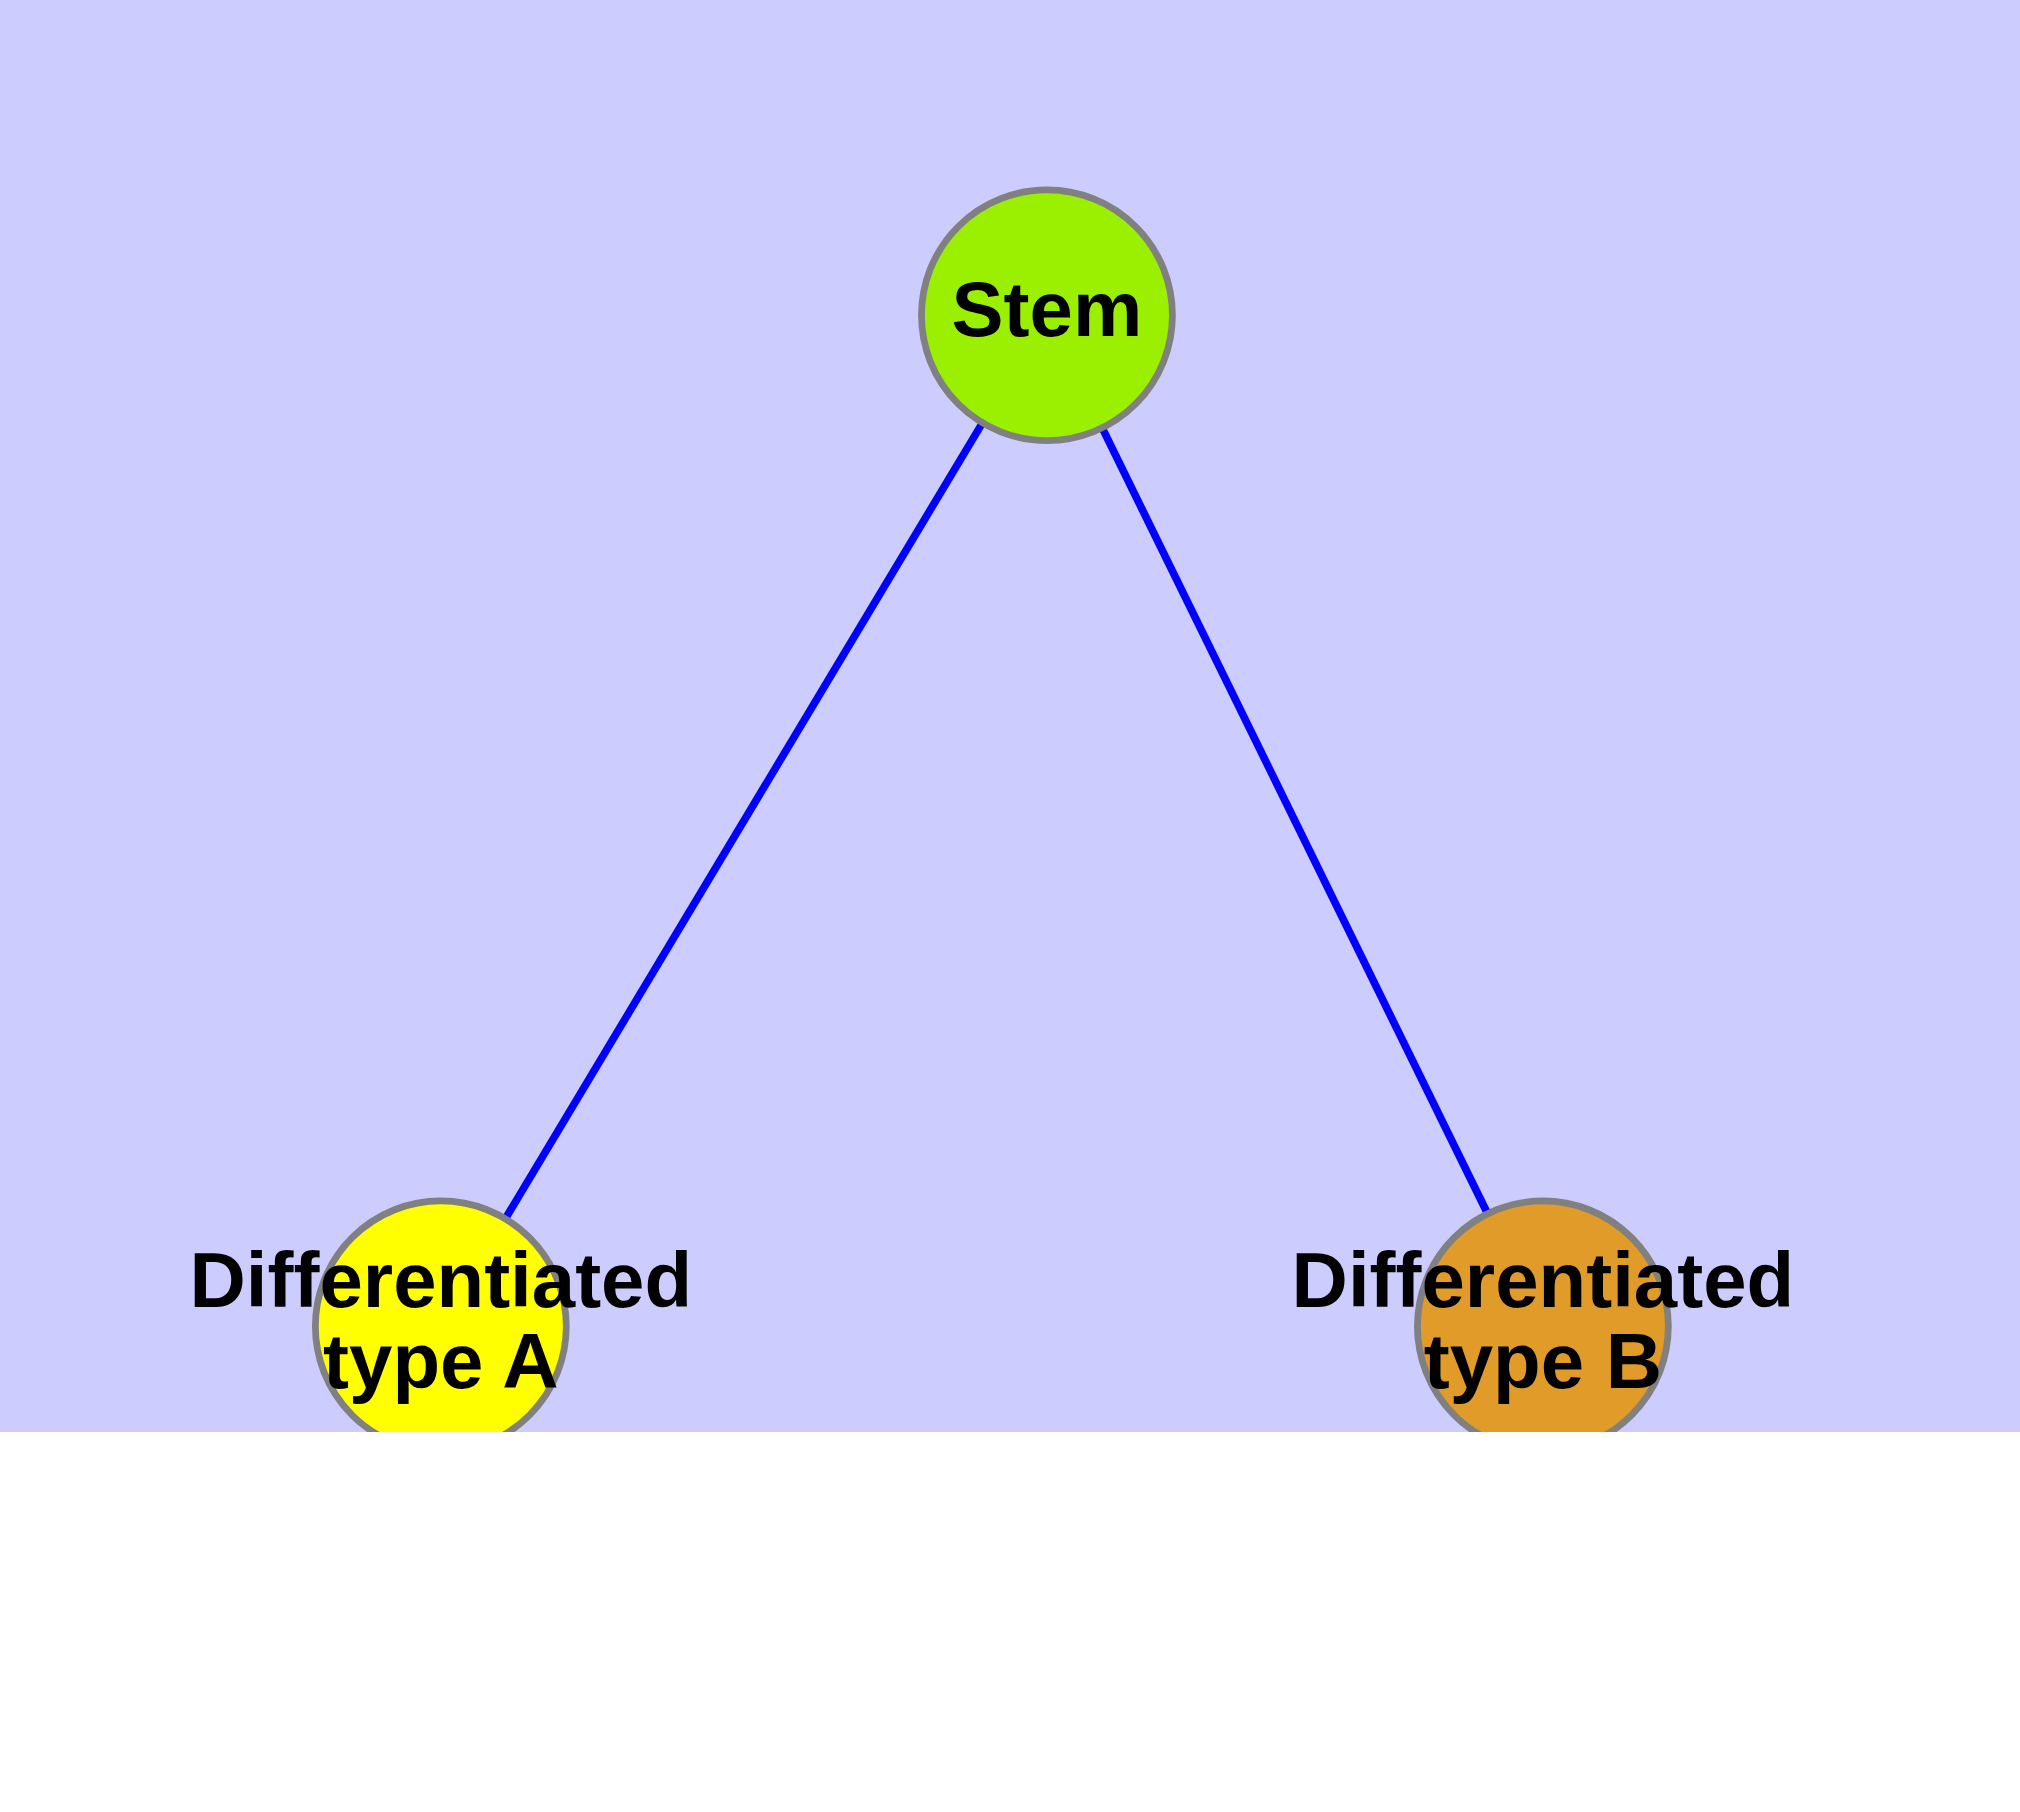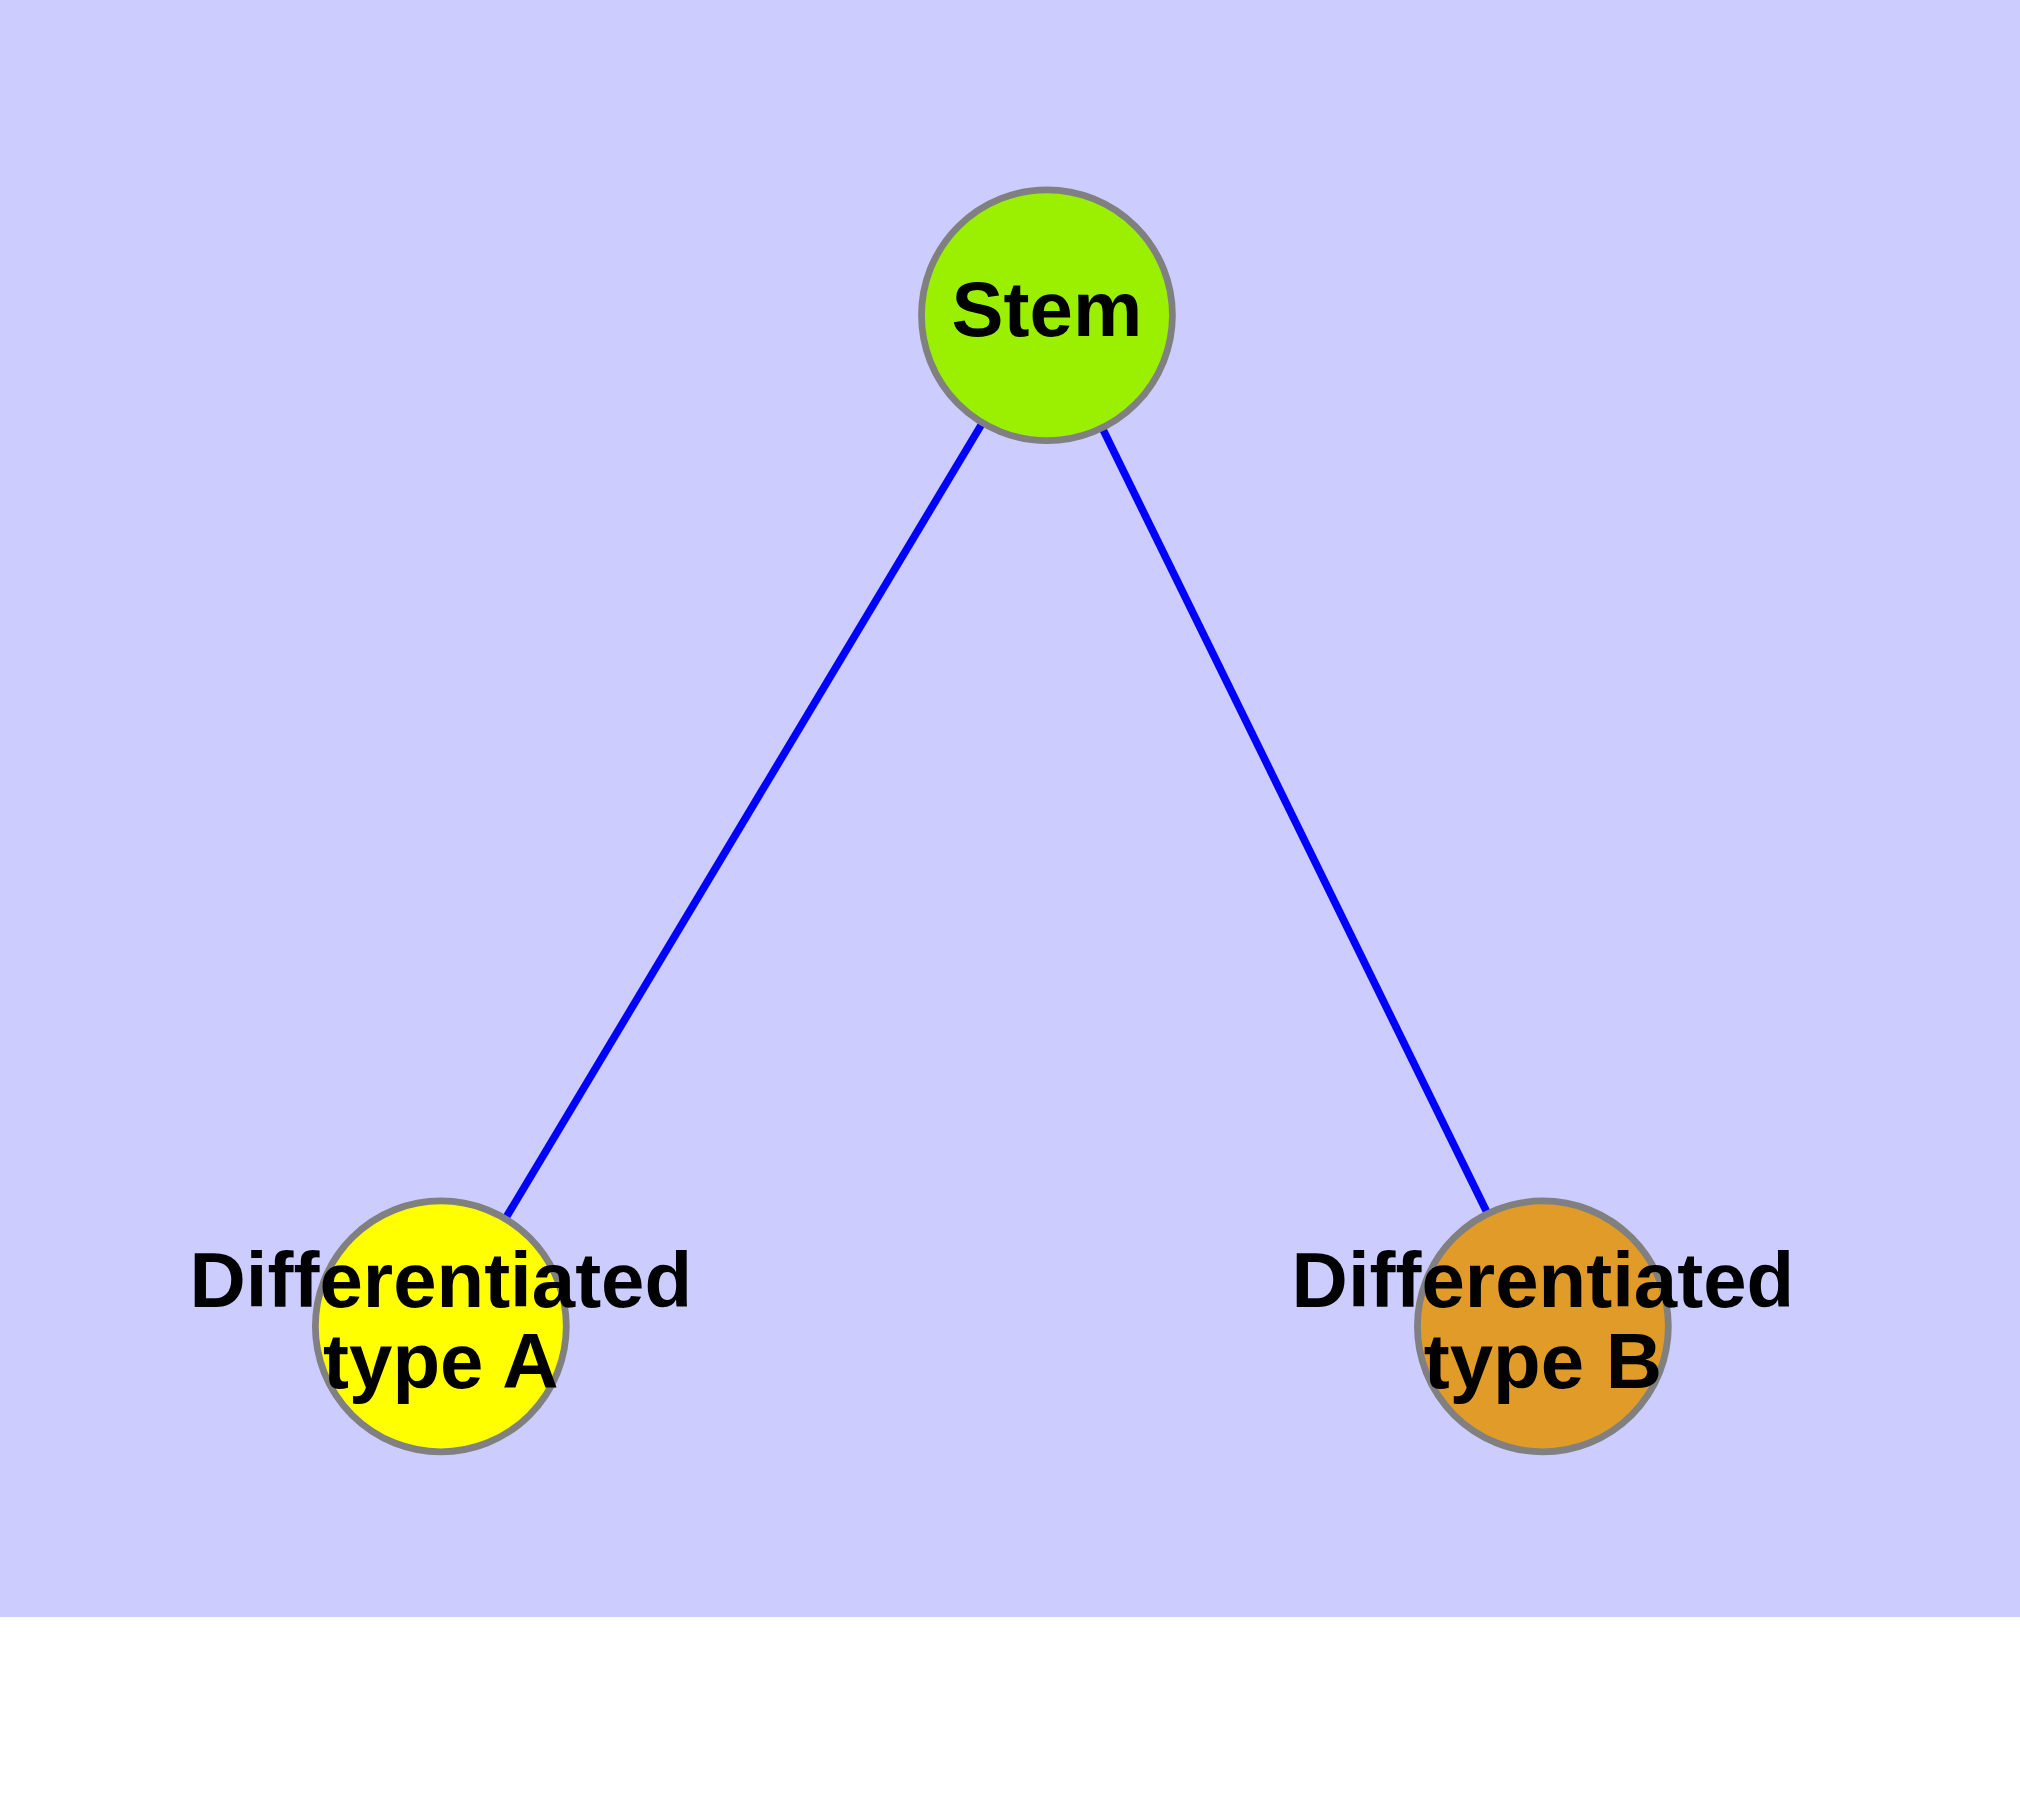--- a/index.html
+++ b/index.html
@@ -40,21 +40,21 @@
     font-weight: bold;
     fill: #000000;
     text-anchor: middle;
     dominant-baseline: middle;
     white-space: pre;
   }
 </style>
 </head>
 <body>
 
-<div id="canvas" style="width: 2021px; height: 1617px;">
+<div id="canvas" style="width: 2021px; height: 1432px;">
 
   <div id="bg-rect" style="background: rgb(204, 204, 255);"></div>
 
   <svg id="graph-svg" viewBox="0 0 2384 2138" preserveAspectRatio="none" xmlns="http://www.w3.org/2000/svg" style="width: 2021px; height: 1812px;">
 
     <g id="edges-layer">
         <line x1="1158.9172312624273" y1="498.94649385164223" x2="596.0827687375727" y2="1438.0535061483579" stroke="#0000ff" stroke-width="9" class="edge-line"></line>
         <line x1="1300.16087663558" y1="504.88363389102034" x2="1754.83912336442" y2="1432.1163661089797" stroke="#0000ff" stroke-width="9" class="edge-line"></line>
       </g>
     <g id="nodes-layer">

